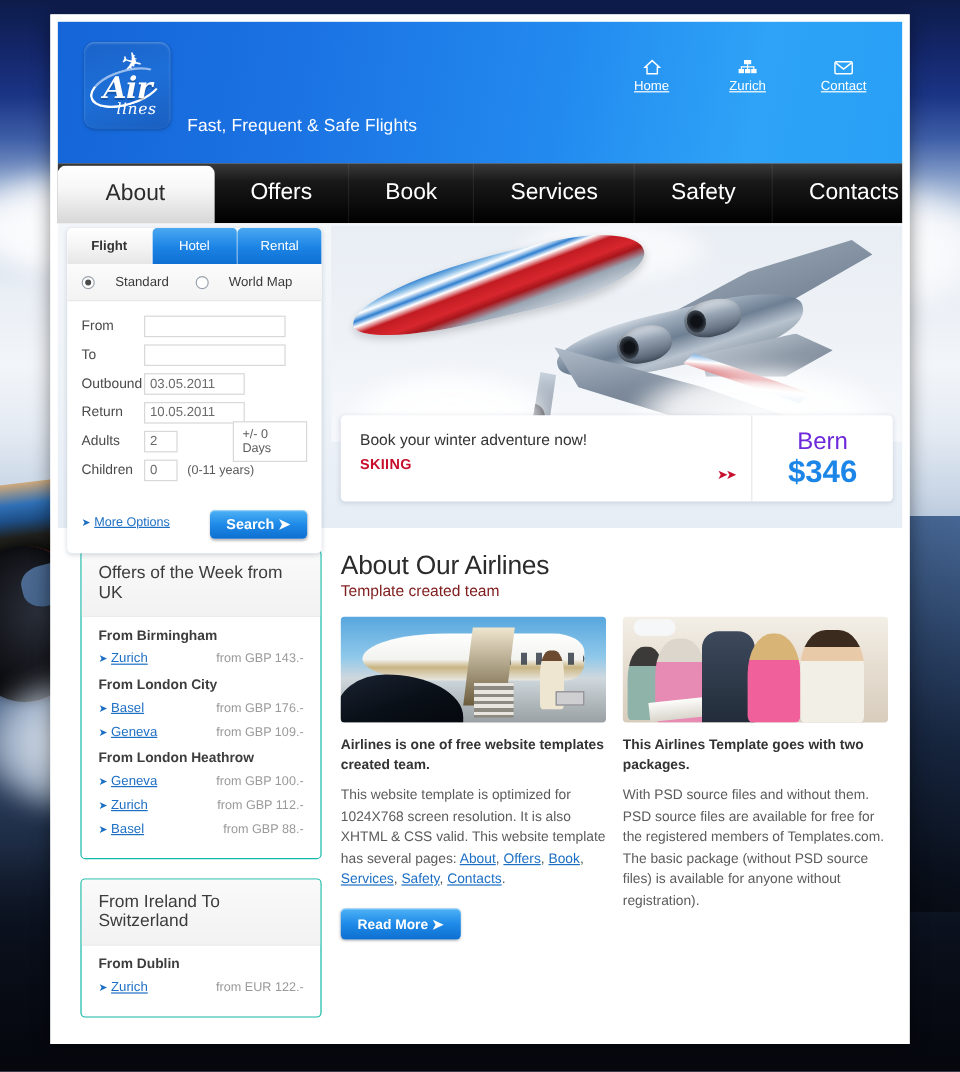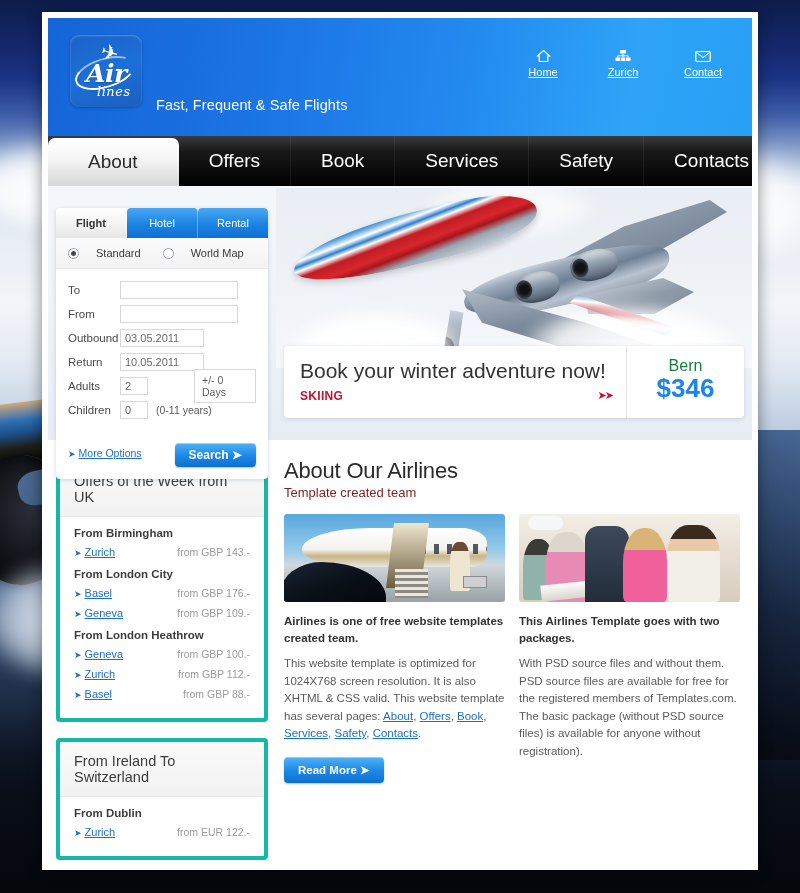--- a/index.html
+++ b/index.html
@@ -232,21 +232,21 @@
     background: linear-gradient(180deg,#c9d3de,#7d8a99);
     clip-path: polygon(38% 0%, 72% 6%, 58% 100%, 22% 92%);
   }
   .jet-gear:after {
     content:""; position:absolute; left: -4px; bottom: -8px; width: 22px; height: 22px;
     border-radius: 50%; background: radial-gradient(circle at 38% 35%, #4b5462 0%, #14181f 70%);
   }
 
   
   .searchbox {
-    position: absolute; left: 8px; top: 20px; width: 212px;
+    position: absolute; left: 8px; top: 2px; width: 212px;
     background: #ffffff; border-radius: 4px;
     box-shadow: 0 1px 4px rgba(60,80,110,.22);
     overflow: hidden;
   }
   .sb-tabs { display: flex; height: 30px; }
   .sb-tab {
     flex: 1; display: flex; align-items: center; justify-content: center;
     font-size: 11px; color: #ffffff; cursor: pointer;
     background: linear-gradient(180deg,#4aa8f2 0%, #1b83e4 55%, #0e6fd2 100%);
     border-right: 1px solid rgba(255,255,255,.35);
@@ -306,36 +306,36 @@
   }
 
   
   .promo {
     position: absolute; left: 236px; top: 158px; right: 8px; height: 72px;
     background: #ffffff; border-radius: 4px; display: flex;
     box-shadow: 0 1px 4px rgba(60,80,110,.18);
     overflow: hidden;
   }
   .promo-left { flex: 1; padding: 13px 16px; position: relative; }
-  .promo-title { font-size: 21px; color: #333333; }
+  .promo-title { font-size: 13px; color: #333333; }
   .promo-sub { font-size: 12px; color: #c8102e; font-weight: bold; margin-top: 6px; letter-spacing: .3px; }
   .promo-arrow { position: absolute; right: 14px; bottom: 16px; color: #c8102e; font-size: 11px; letter-spacing: -2px; }
   .promo-right {
     width: 118px; border-left: 1px solid #e6e6e6; padding: 11px 0 0 0;
     text-align: center;
   }
-  .promo-city { font-size: 16px; color: #15803d; }
+  .promo-city { font-size: 20px; color: #6d28d9; }
   .promo-price { font-size: 26px; color: #1c86e8; font-weight: bold; line-height: 1.05; }
 
   
   .content { display: flex; padding: 18px 8px 0 8px; gap: 16px; background: #fff; }
   .col-left { width: 212px; }
   .card {
-    background: #ffffff; border: 4px solid #14b8a6; border-radius: 4px;
-    margin-bottom: 16px; overflow: hidden;
+    background: #ffffff; border: 1px solid #14b8a6; border-radius: 4px;
+    margin-bottom: 16px; overflow: hidden; margin-left: 11px;
   }
   .card-head {
     padding: 11px 14px; font-size: 14.5px; color: #3c3c3c;
     background: linear-gradient(180deg,#fafafa,#f2f2f2);
     border-bottom: 1px solid #e8e8e8;
   }
   .card-body { padding: 10px 14px 14px 14px; }
   .grp-title { font-size: 11.5px; font-weight: bold; color: #3d3d3d; margin: 8px 0 3px 0; }
   .grp-title:first-child { margin-top: 0; }
   .offer-row {
@@ -563,25 +563,25 @@
           <span>Standard</span>
         </label>
         <label class="radio">
           <span class="dot"></span>
           <span>World Map</span>
         </label>
       </div>
 
       <div class="sb-form">
         <div class="frow">
+          <span class="flabel">From</span>
+          <input class="finput wide" type="text" value="" style="">
+        </div>
+        <div class="frow">
           <span class="flabel">To</span>
-          <input class="finput wide" type="text" value="" style="">
-        </div>
-        <div class="frow">
-          <span class="flabel">From</span>
           <input class="finput wide" type="text" value="" style="">
         </div>
         <div class="frow">
           <span class="flabel">Outbound</span>
           <input class="finput date" type="text" value="03.05.2011" style="">
         </div>
         <div class="frow">
           <span class="flabel">Return</span>
           <input class="finput date" type="text" value="10.05.2011" style="">
           <span class="pm-days">+/- 0 Days</span>

